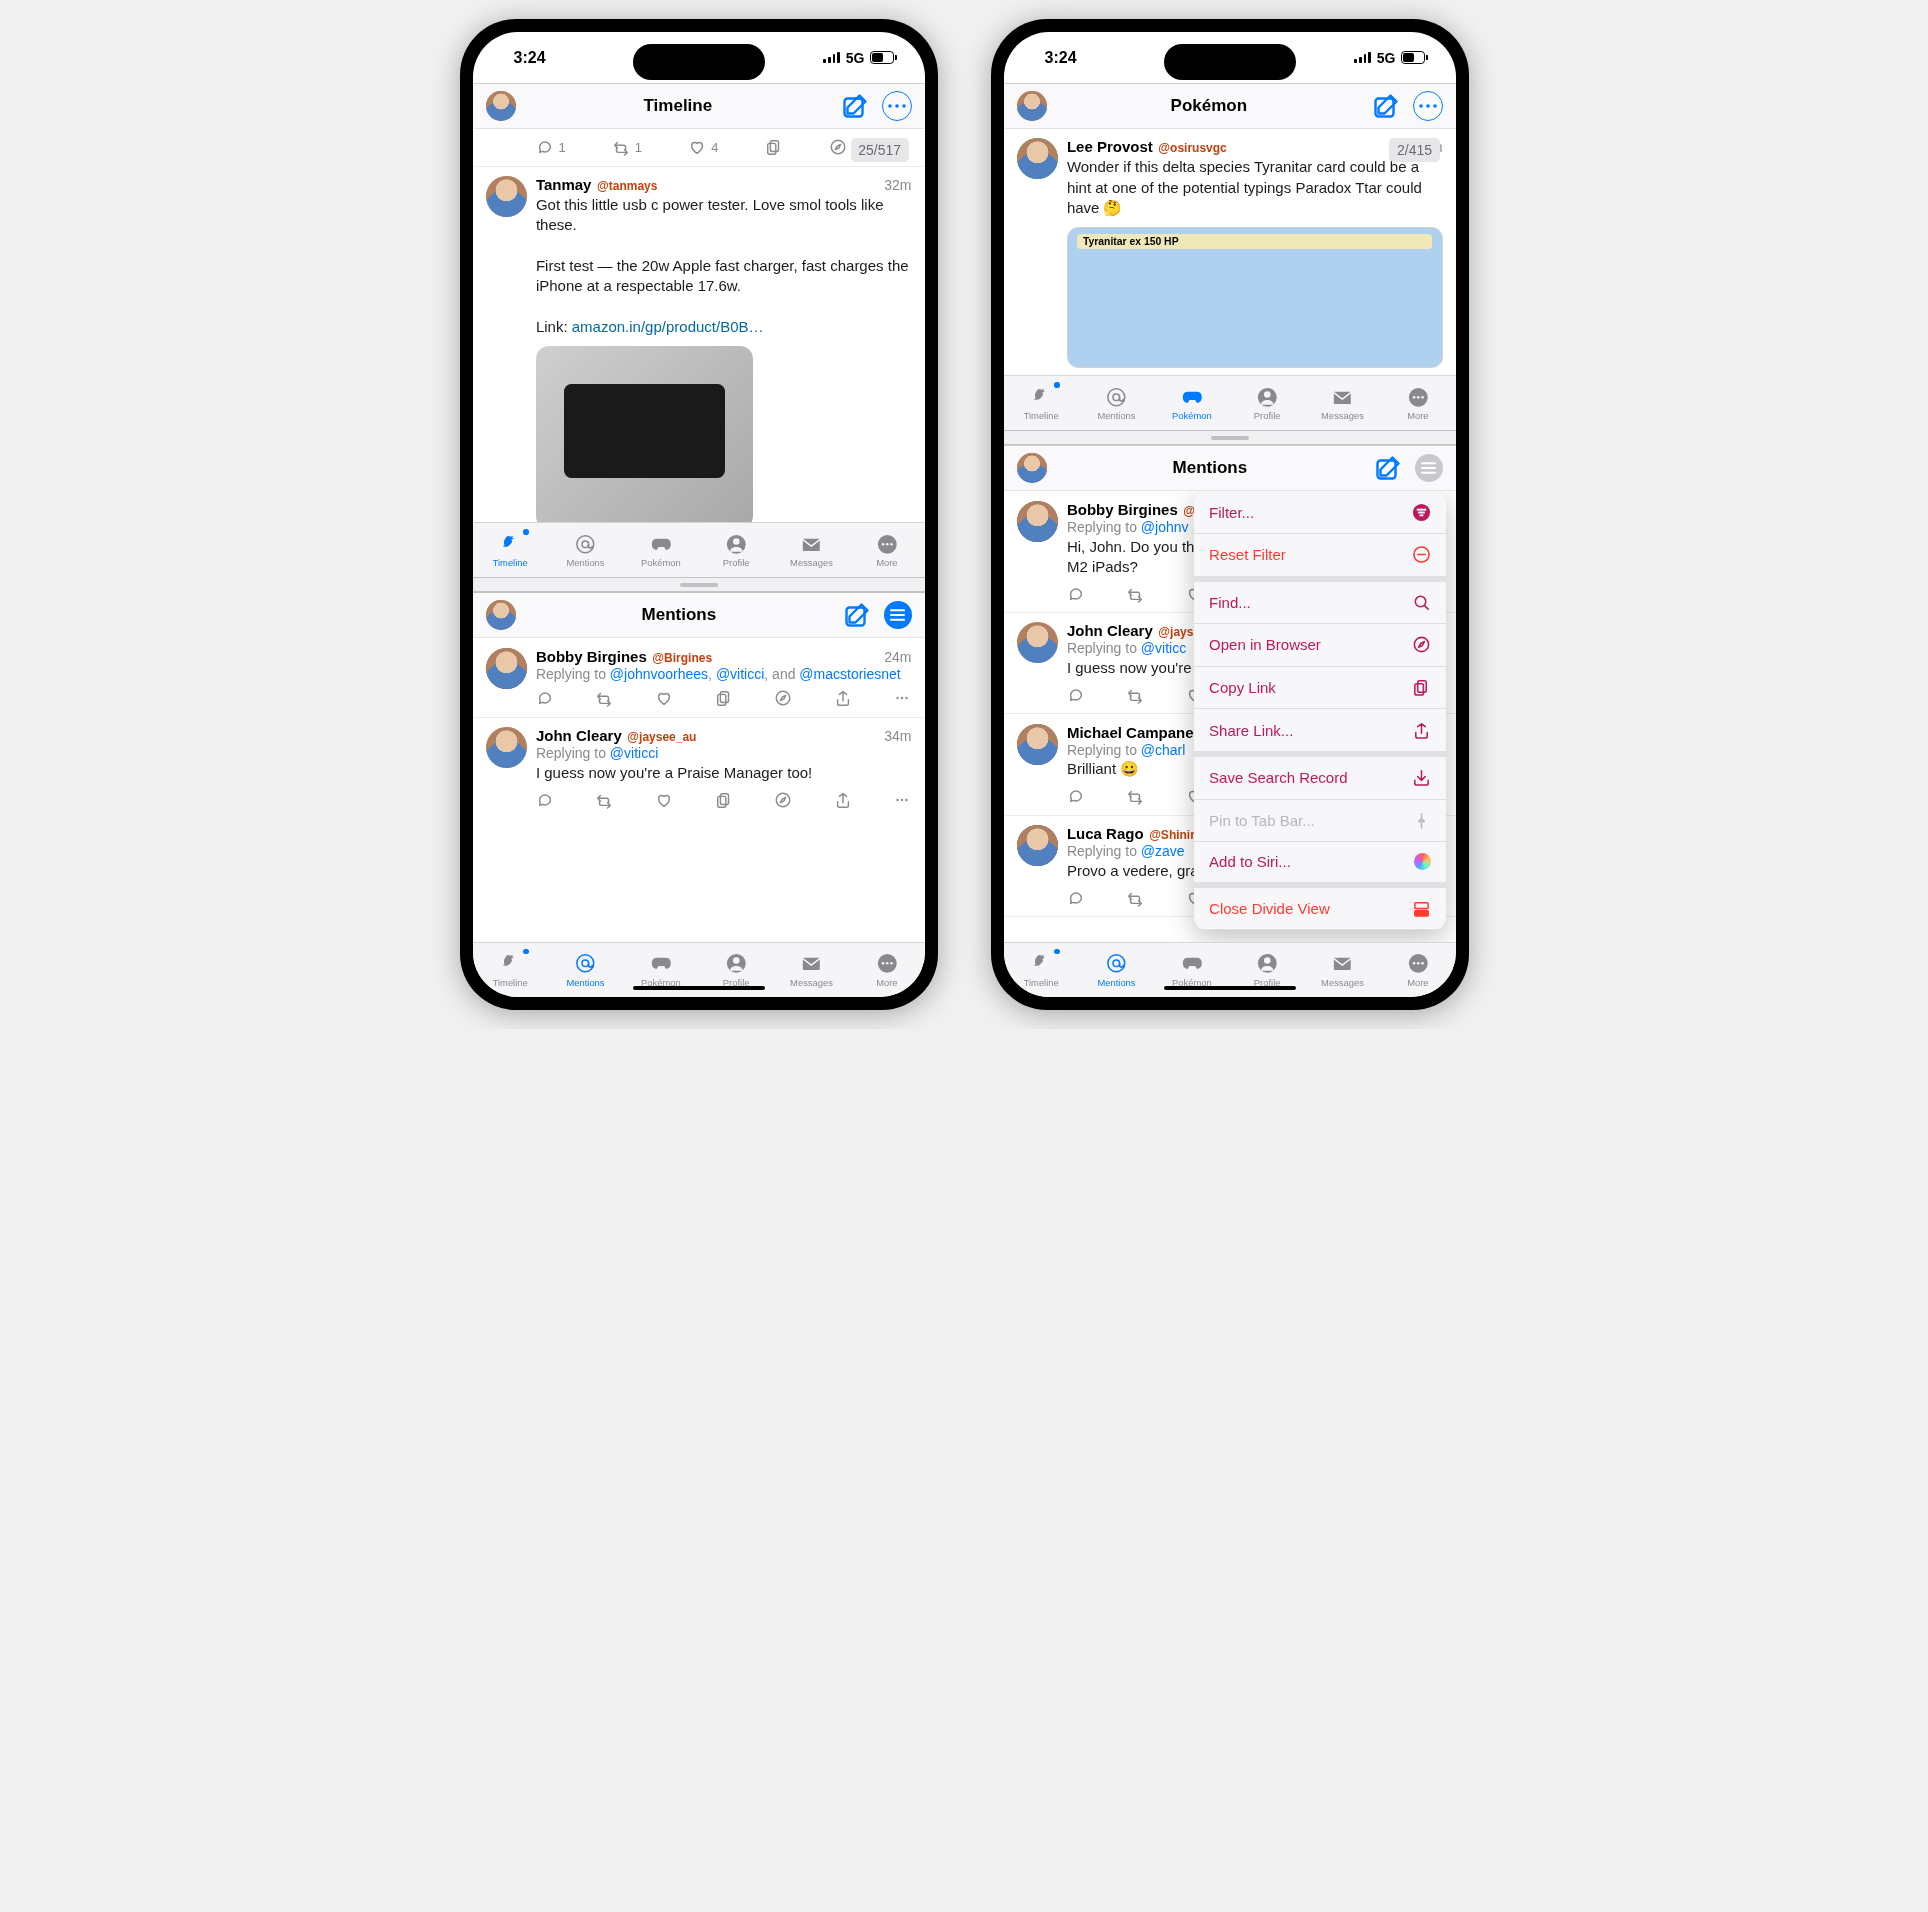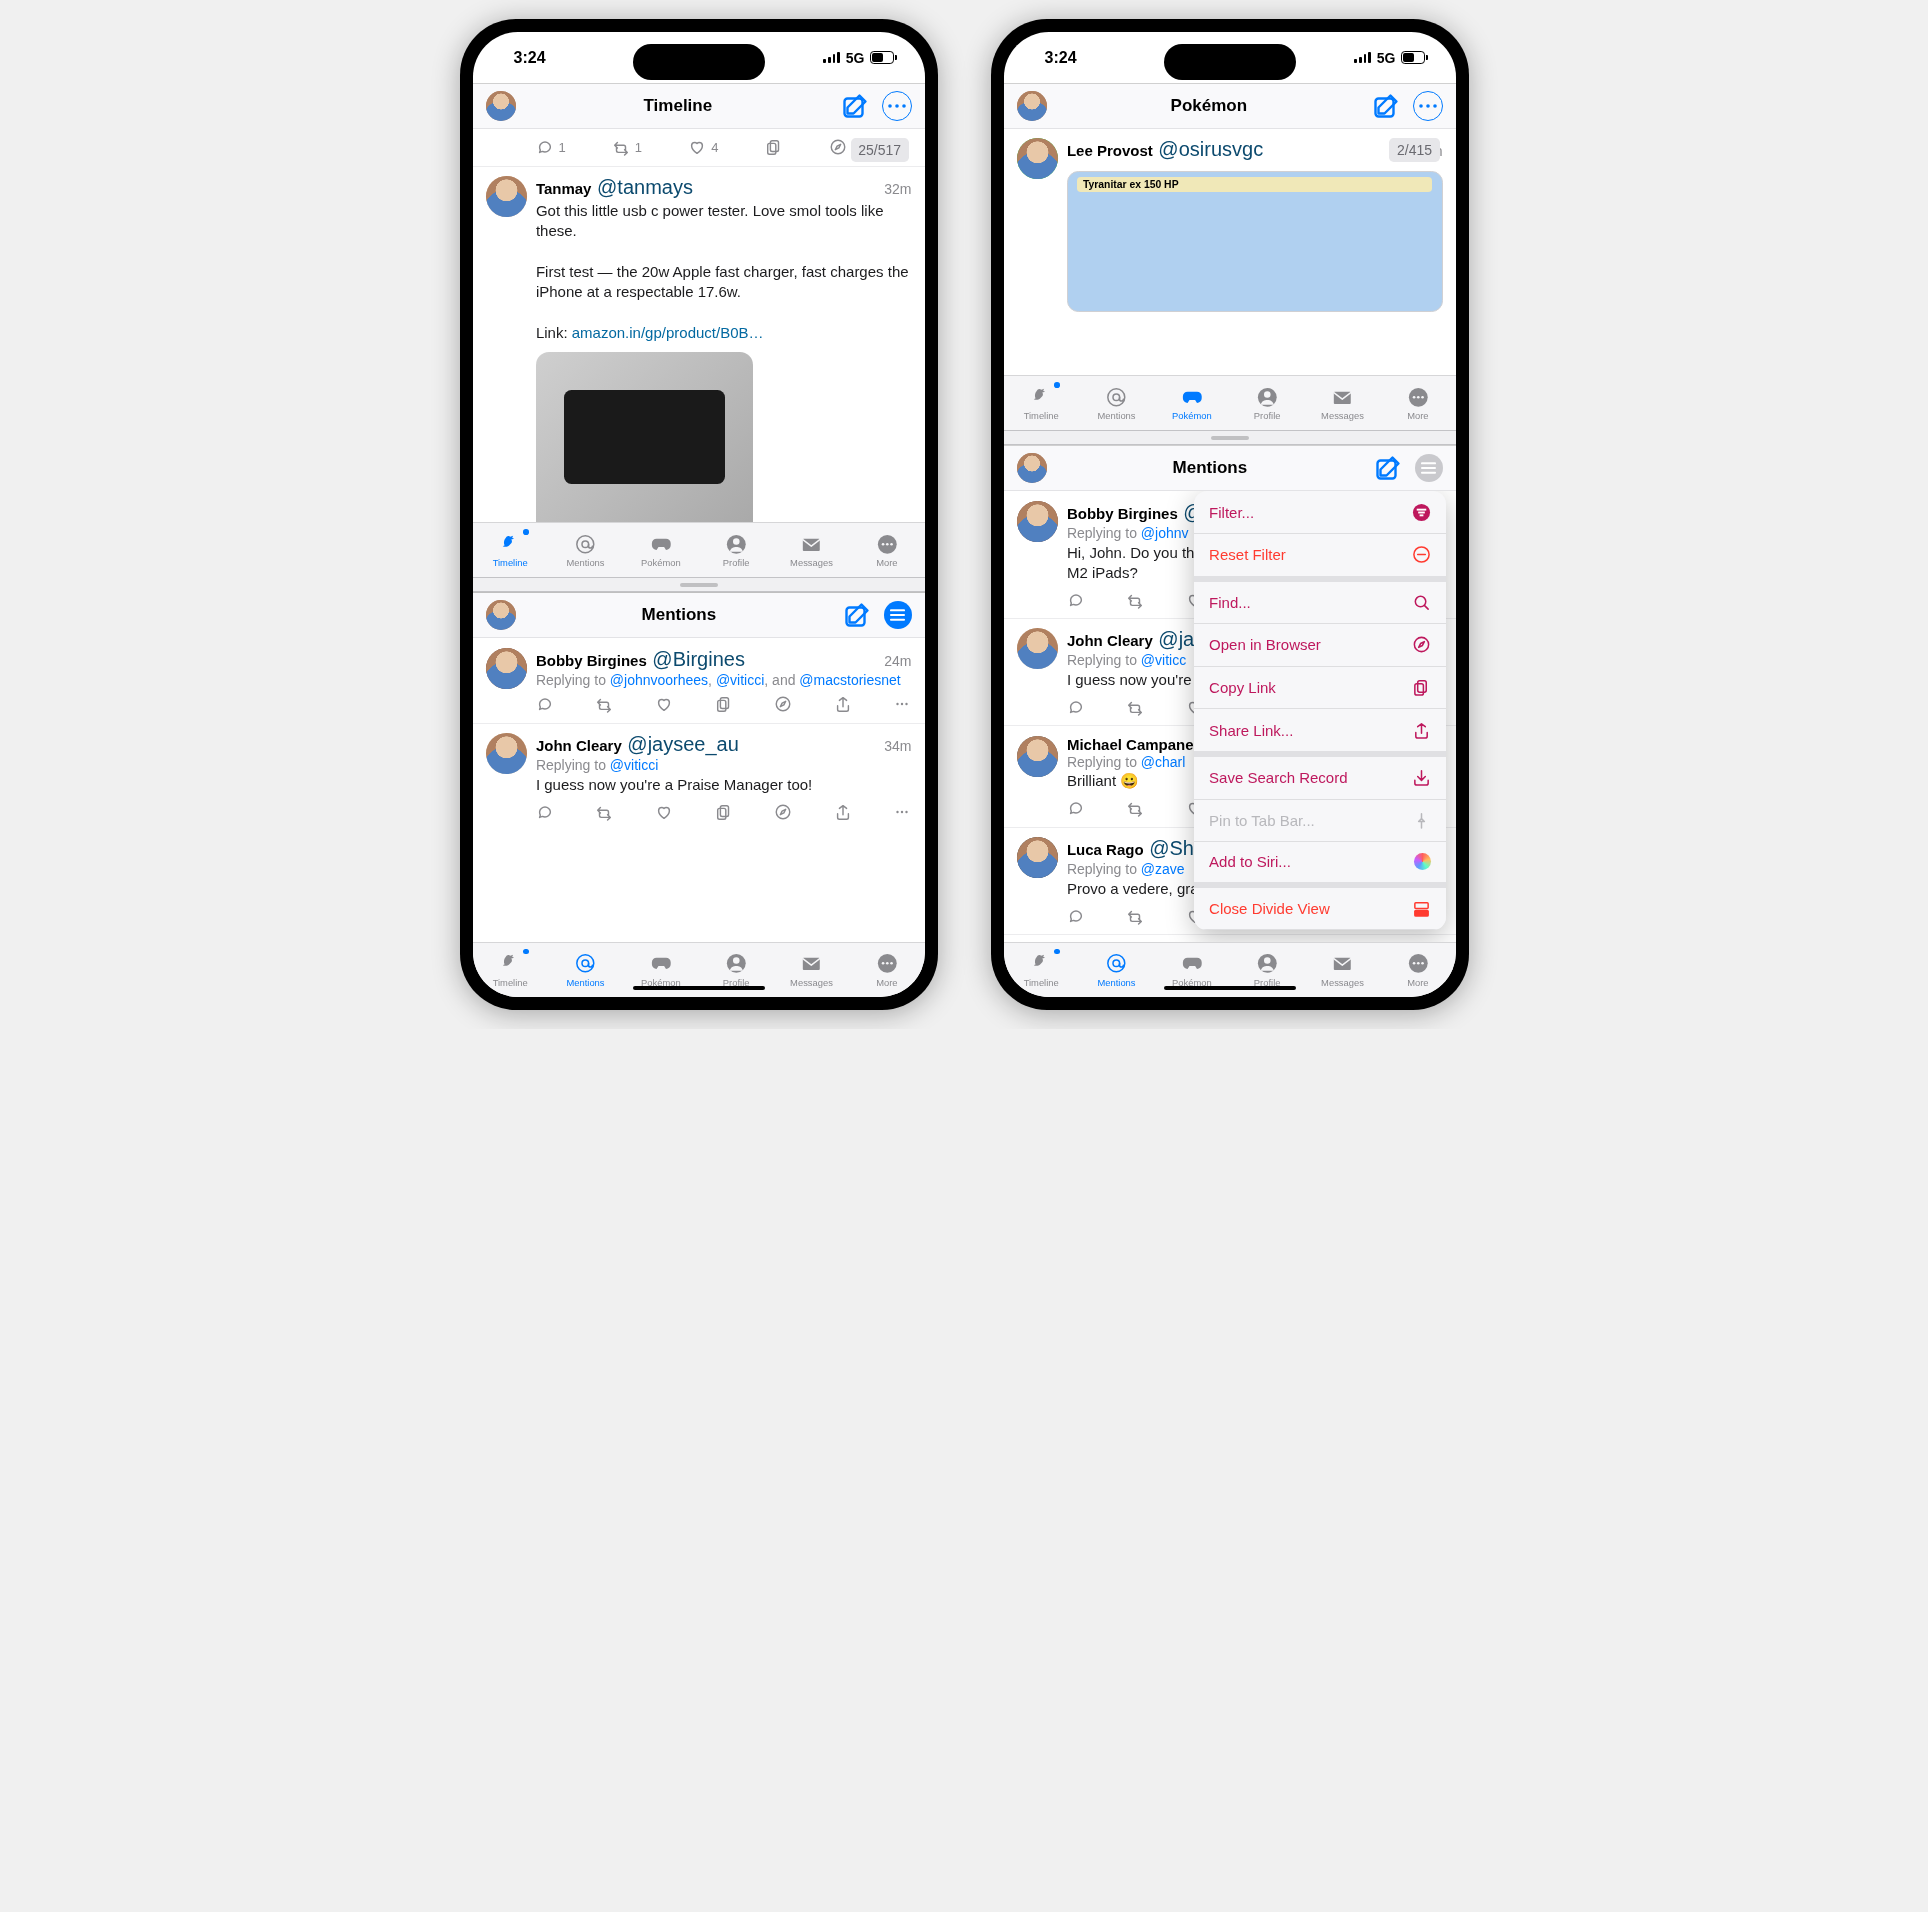--- a/index.html
+++ b/index.html
@@ -31,21 +31,21 @@
 .nav-title { flex: 1; text-align: center; font-weight: 700; font-size: 17px; }
 .nav-btn { width: 30px; height: 30px; display: inline-flex; align-items: center; justify-content: center; color: #007aff; }
 .nav-btn.circle { border: 1.9px solid #007aff; border-radius: 15px; }
 .counter-pill { position: absolute; right: 16px; top: 9.4px; background: #e7e7ea; color: #6a6a70; font-size: 14px; padding: 3.8px 7.5px; border-radius: 4.7px; z-index: 20; }
 
 .feed { flex: 1; overflow: hidden; position: relative; }
 .tweet { display: flex; padding: 9.4px 13px 0; gap: 9.4px; border-bottom: 0.9px solid #ececee; }
 .tweet-body { flex: 1; min-width: 0; }
 .tweet-head { display: flex; align-items: baseline; gap: 5.6px; }
 .tweet-name { font-weight: 700; font-size: 15px; }
-.tweet-handle { color: #0c4a6e; font-size: 20px; }
+.tweet-handle { color: #c2410c; font-size: 12px; font-weight: bold; }
 .tweet-time { margin-left: auto; color: #8a8a8e; font-size: 14px; }
 .tweet-text { font-size: 15px; line-height: 1.35; margin-top: 1.9px; color:#1c1c1e; }
 .tweet-reply { color: #8a8a8e; font-size: 14px; margin-top: 0.9px;}
 .tweet-reply .link { color: #007aff; }
 .tweet-link { color: #0369a1; }
 .tweet-media { margin-top:9.4px; width: 217px; height: 183px; border-radius:13px; background: linear-gradient(135deg,#cfcfcf,#a8a8a8); position:relative; overflow:hidden;}
 .tweet-media::after{content:""; position:absolute; left:28px; top:38px; right:28px; height:94px; background:#1a1a1a; border-radius:7.5px;}
 .card-media { margin-top:9.4px; height:141px; border-radius:11.3px; border:0.9px solid #d0d0d3; background: #b0d0f0; position:relative; overflow:hidden;}
 .card-media::before{content:"Tyranitar ex 150 HP"; position:absolute; top:5.6px; left:9.4px; right:9.4px; background:#f0e8b8; padding:1.9px 5.6px; font-size:10.4px; font-weight:600; border-radius:3.8px;}
 
@@ -533,20 +533,21 @@
     <div class="feed">
       <div class="counter-pill">2/415</div>
       <div class="tweet" style="border:none;">
         <span class="avatar-med" style="background:#30c030;"></span>
         <div class="tweet-body">
           <div class="tweet-head">
             <span class="tweet-name">Lee Provost</span>
             <span class="tweet-handle">@osirusvgc</span>
             <span class="tweet-time">1h</span>
           </div>
+          <div class="tweet-text">Wonder if this delta species Tyranitar card could be a hint at one of the potential typings Paradox Ttar could have 🤔</div>
           <div class="card-media"></div>
         </div>
       </div>
     </div>
     <div class="tabbar" id="p2-tabs-top">
           <div class="tab">
             <span class="tab-dot"></span>
             <span class="tab-ico">
               <svg viewBox="0 0 24 24">
                 <use href="#i-bird"></use>

